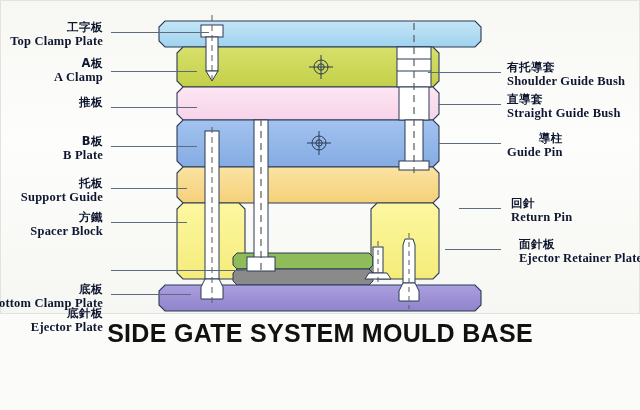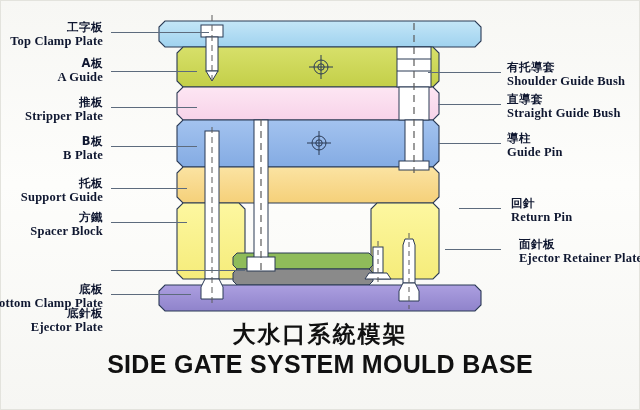--- a/index.html
+++ b/index.html
@@ -2,21 +2,21 @@
 <html><head>
 <meta charset="utf-8">
 <style>
   html,body{margin:0;padding:0;}
   body{
     width:640px;height:410px;overflow:hidden;
     background:#fbfbf9;
     font-family:"Liberation Serif", serif;
     position:relative;
   }
-  #root{position:absolute;left:0;top:0;width:640px;height:410px;
+  #root{position:absolute;left:0;top:0;width:640px;height:314px;
     background:linear-gradient(to bottom,#f7f7f4 0%,#fdfdfb 45%,#f6f6f3 100%);
     border:1px solid #e3e3dd;box-sizing:border-box;}
 
   
   .lbl{position:absolute;white-space:nowrap;color:#0f1730;}
   .lbl .cn{font-family:"DejaVu Sans", sans-serif;font-weight:700;font-size:11.5px;letter-spacing:.5px;line-height:13px;}
   .lbl .en{font-family:"Liberation Serif", serif;font-weight:700;font-size:12.5px;line-height:14px;letter-spacing:.2px;}
   .lbl.left{text-align:right;}
   .lbl.right{text-align:left;}
 
@@ -134,26 +134,25 @@
   </div>
 
   <div id="labels-left">
       <div class="lbl left" style="top: 20px; right: 536px;">
         <div class="cn">工字板</div>
         <div class="en">Top Clamp Plate</div>
       </div>
       <div class="leader" style="left: 110px; width: 98px; top: 31px; background: rgb(93, 107, 125);"></div>
       <div class="lbl left" style="top: 56px; right: 536px;">
         <div class="cn">A板</div>
-        <div class="en">A Guide</div>
+        <div class="en">A Clamp</div>
       </div>
       <div class="leader" style="left: 110px; width: 86px; top: 70px; background: rgb(93, 107, 125);"></div>
       <div class="lbl left" style="top: 95px; right: 536px;">
         <div class="cn">推板</div>
-        <div class="en">Stripper Plate</div>
       </div>
       <div class="leader" style="left: 110px; width: 86px; top: 106px; background: rgb(93, 107, 125);"></div>
       <div class="lbl left" style="top: 134px; right: 536px;">
         <div class="cn">B板</div>
         <div class="en">B Plate</div>
       </div>
       <div class="leader" style="left: 110px; width: 86px; top: 145px; background: rgb(93, 107, 125);"></div>
       <div class="lbl left" style="top: 176px; right: 536px;">
         <div class="cn">托板</div>
         <div class="en">Support Guide</div>
@@ -180,35 +179,34 @@
       <div class="lbl right" style="top: 60px; left: 506px;">
         <div class="cn">有托導套</div>
         <div class="en">Shoulder Guide Bush</div>
       </div>
       <div class="leader" style="left: 427px; width: 73px; top: 71px; background: rgb(93, 107, 125);"></div>
       <div class="lbl right" style="top: 92px; left: 506px;">
         <div class="cn">直導套</div>
         <div class="en">Straight Guide Bush</div>
       </div>
       <div class="leader" style="left: 437px; width: 63px; top: 103px; background: rgb(93, 107, 125);"></div>
-      <div class="lbl right" style="top: 131px; left: 506px;">
+      <div class="lbl right" style="top: 131px; left: 506px; text-align: right;">
         <div class="cn">導柱</div>
         <div class="en">Guide Pin</div>
       </div>
       <div class="leader" style="left: 437px; width: 63px; top: 142px; background: rgb(93, 107, 125);"></div>
       <div class="lbl right" style="top: 196px; left: 494px; margin-left: 16px;">
         <div class="cn">回針</div>
         <div class="en">Return Pin</div>
       </div>
       <div class="leader" style="left: 458px; width: 42px; top: 207px; background: rgb(93, 107, 125);"></div>
       <div class="lbl right" style="top: 237px; left: 518px;">
         <div class="cn">面針板</div>
         <div class="en">Ejector Retainer Plate</div>
       </div>
       <div class="leader" style="left: 444px; width: 56px; top: 248px; background: rgb(93, 107, 125);"></div>
     </div>
 
   <div id="title" style="top:318px;">
-    <div class="t-cn">大水口系統模架</div>
     <div class="t-en">SIDE GATE SYSTEM MOULD BASE</div>
   </div>
 
 </div>
 
 </body></html>

